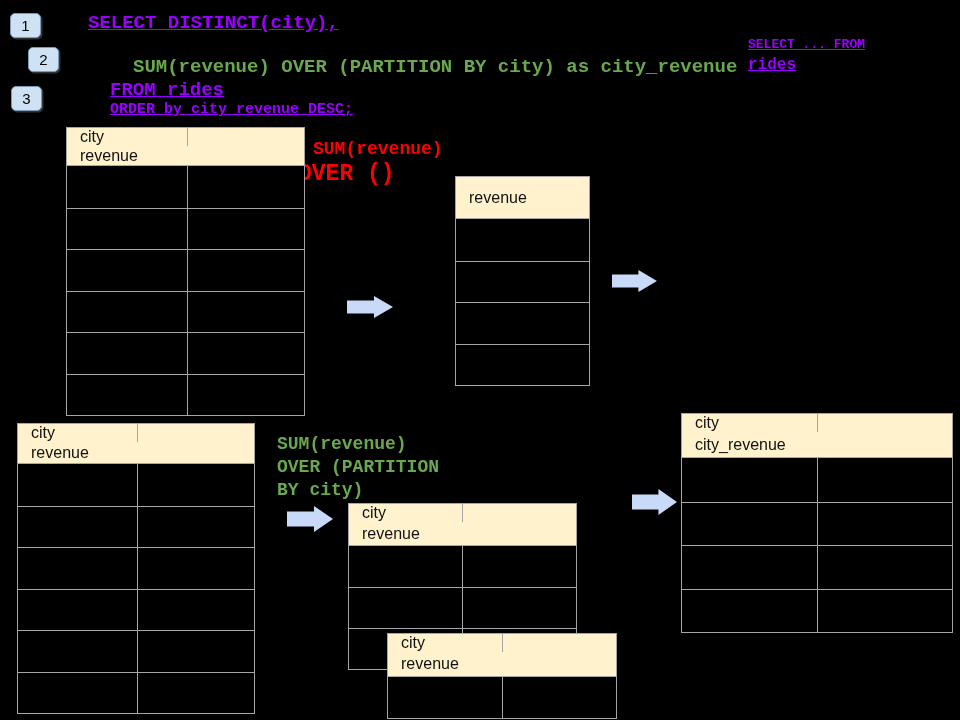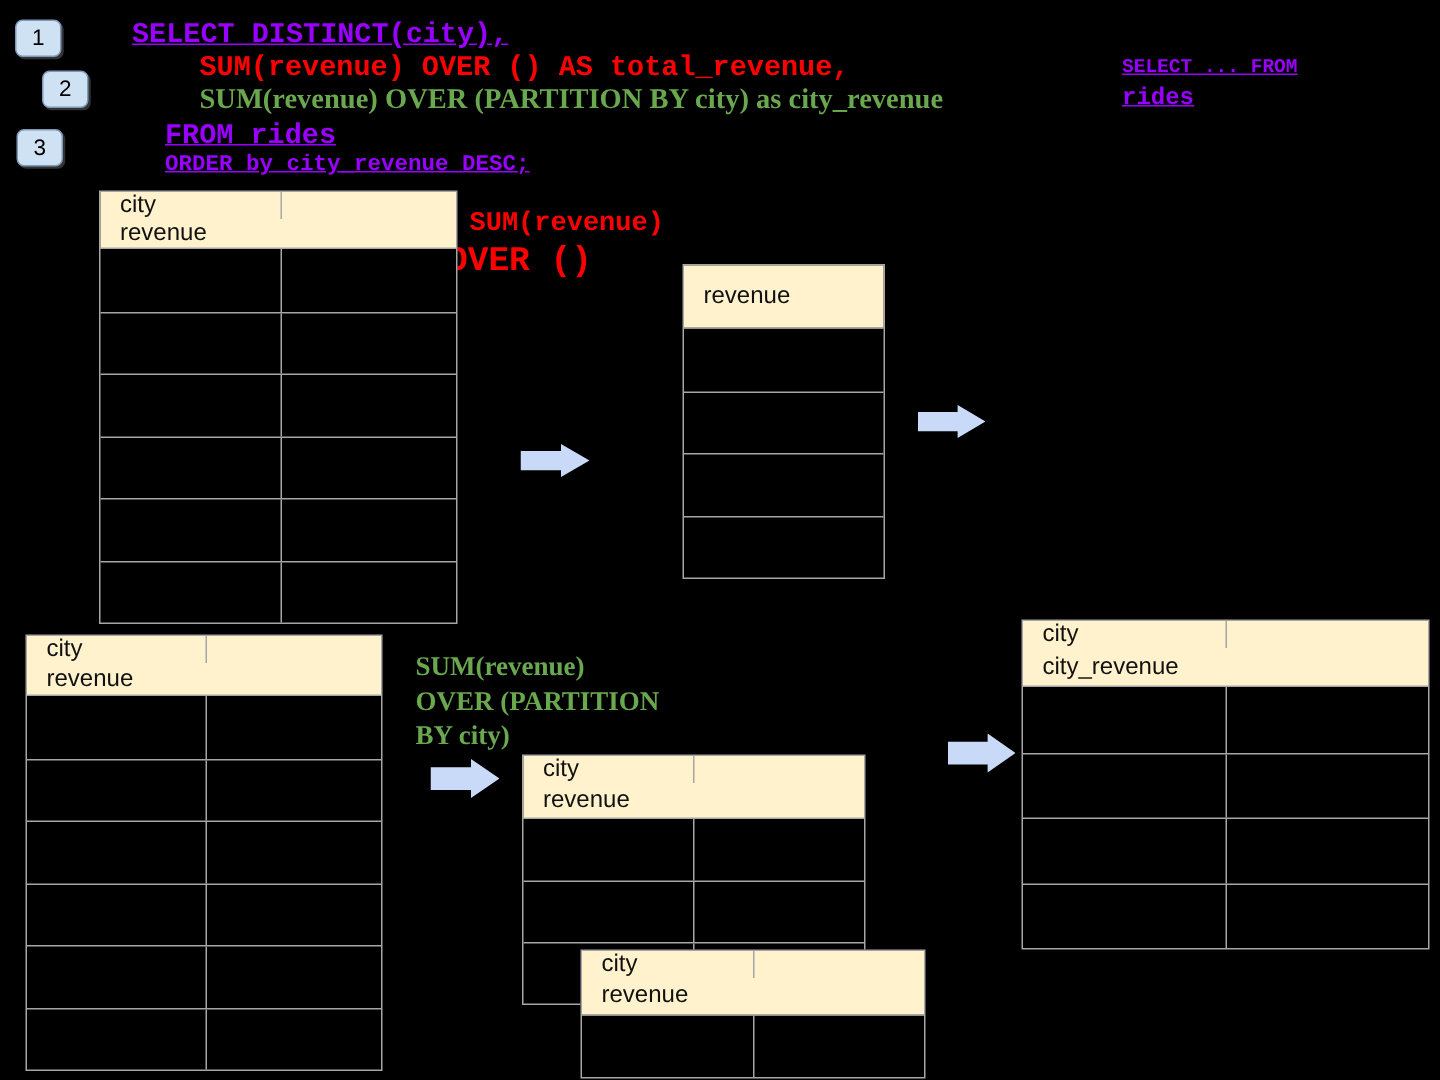--- a/index.html
+++ b/index.html
@@ -2,21 +2,21 @@
 <html style="--bg: #000000; --purple: #9900FF; --red: #FF0000; --green: #6AA84F; --cream: #FFF2CC; --tborder: #A6A6A6; --arrow: #C9DAF8; --badge: #CFE2F3;"><head>
 <meta charset="utf-8">
 <style>
   html,body{margin:0;padding:0;background:#000;}
   .page{position:relative;width:960px;height:720px;background:var(--bg,#000);overflow:hidden;
         font-family:"Liberation Sans",sans-serif;}
   
   .code{position:absolute;font-family:"Liberation Mono",monospace;font-weight:bold;white-space:pre;}
   .c-purple{color:var(--purple);text-decoration:underline;}
   .c-red{color:var(--red);}
-  .c-green{color:var(--green);font-family:Liberation Serif, serif;}
+  .c-green{color:var(--green);}
   
   .badge{position:absolute;width:29px;height:23px;background:var(--badge);
          border:1px solid #7e99b8;border-radius:5px;color:#000;
          font-size:15px;display:flex;align-items:center;justify-content:center;
          box-shadow:1.5px 1.5px 0 rgba(60,60,60,.85);}
   
   .table{position:absolute;border:1px solid var(--tborder);background:#000;box-sizing:border-box;}
   .thead{display:flex;height:var(--hh);background:var(--cream);border-bottom:1px solid var(--tborder);flex-direction:column;}
   .hcell{width:var(--c1);border-right:1px solid var(--tborder);display:flex;align-items:center;
          padding-left:13px;font-size:16px;color:#111;box-sizing:border-box;}
@@ -39,21 +39,20 @@
     <span>1</span>
   </div>
   <div class="badge" style="left:28px;top:47px">
     <span>2</span>
   </div>
   <div class="badge" style="left:11px;top:86px">
     <span>3</span>
   </div>
 
   <div class="code c-purple" style="left:88px;top:12px;font-size:19px">SELECT DISTINCT(city),</div>
-  <div class="code c-red" style="left:133px;top:34px;font-size:19px">SUM(revenue) OVER () AS total_revenue,</div>
   <div class="code c-green" style="left:133px;top:56px;font-size:19px">SUM(revenue) OVER (PARTITION BY city) as city_revenue</div>
   <div class="code c-purple" style="left:110px;top:79px;font-size:19px">FROM rides</div>
   <div class="code c-purple" style="left:110px;top:101px;font-size:15px">ORDER by city_revenue DESC;</div>
 
   <div class="code c-purple" style="left:748px;top:37px;font-size:13px">SELECT ... FROM</div>
   <div class="code c-purple" style="left:748px;top:56px;font-size:16px">rides</div>
 
   <div class="code c-red" style="left:313px;top:139px;font-size:18px">SUM(revenue)</div>
   <div class="code c-red" style="left:298px;top:161px;font-size:23px">OVER ()</div>
 

